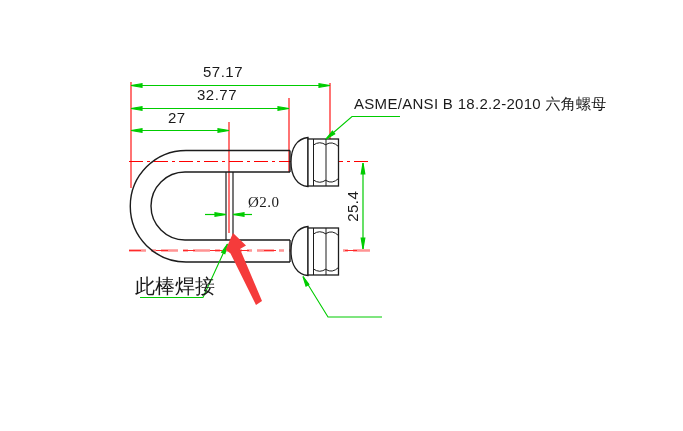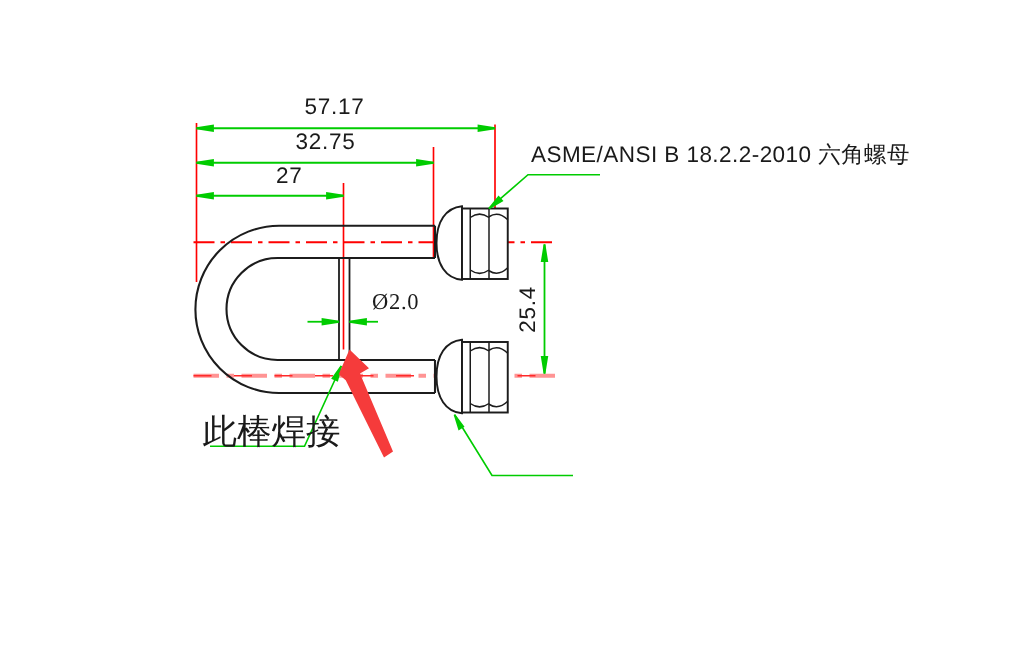--- a/index.html
+++ b/index.html
@@ -12,21 +12,21 @@
   }
   .canvas svg{position:absolute;left:0;top:0;}
   .lbl{
     position:absolute;
     color:#1a1a1a;
     white-space:pre;
     line-height:1.1;
   }
   .dimnum{font-size:15px;letter-spacing:0.5px;}
   .spec{font-size:15px;letter-spacing:0.3px;}
-  .weld{font-size:23px;}
+  .weld{font-size:20px;}
   .rot90{
     width:62px;text-align:center;
     transform:rotate(-90deg);
     transform-origin:center center;
   }
 </style>
 </head>
 <body>
 
 <div class="canvas">
@@ -111,21 +111,21 @@
       <polyline points="382,317 328,317 303,276.5" fill="none"></polyline>
       <polygon points="303,276.5 308.9,284.3 306,286.2"></polygon>
       <polyline points="140,297.5 203,297.5 227.5,244" fill="none"></polyline>
       <polygon points="227.5,244 224.9,253.8 221.6,252.3"></polygon>
     </g>
 
     <polygon points="233,233 246,245.5 240,249 262,301 256,305 230.5,253.5 225.8,249.5" fill="#f53b3b" stroke="none"></polygon>
   </svg>
 
   <div class="lbl dimnum" style="left:203px;top:64px;">57.17</div>
-  <div class="lbl dimnum" style="left:197px;top:87px;">32.75</div>
-  <div class="lbl dimnum" style="left:168px;top:110px;margin-left:16px;">27</div>
+  <div class="lbl dimnum" style="left:197px;top:87px;">32.77</div>
+  <div class="lbl dimnum" style="left:168px;top:110px;">27</div>
   <div class="lbl dimnum" style="left:248px;top:194px;font-family:Liberation Serif, serif;">Ø2.0</div>
   <div class="lbl dimnum rot90" style="left:322px;top:198px;">25.4</div>
 
   <div class="lbl spec" style="left:354px;top:96px;">ASME/ANSI B 18.2.2-2010 六角螺母</div>
   <div class="lbl weld" style="left:135px;top:275px;">此棒焊接</div>
 
 </div>
 
 </body></html>

